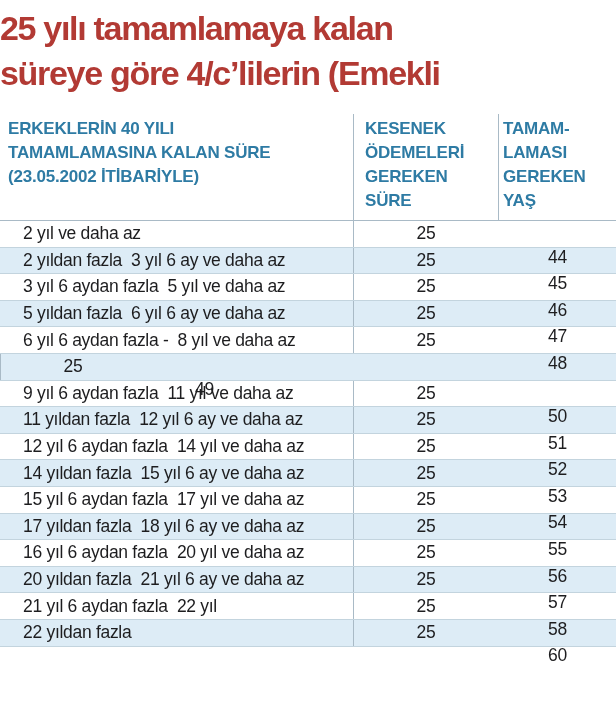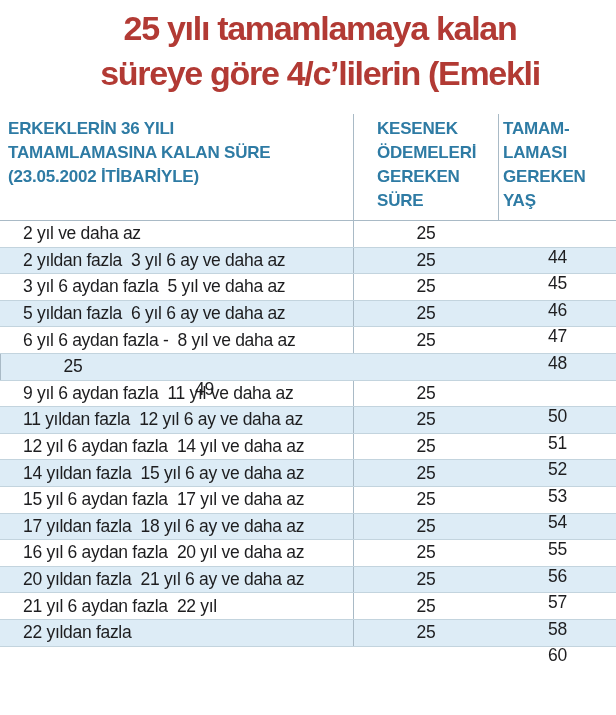--- a/index.html
+++ b/index.html
@@ -11,27 +11,25 @@
     --hline:#c3d4de;
   }
   html,body{margin:0;padding:0;background:#fff;}
   body{
     width:616px;height:715px;overflow:hidden;
     font-family:"Liberation Sans","DejaVu Sans",sans-serif;
     -webkit-font-smoothing:antialiased;
   }
   .title{
     padding-top:6px;
-    text-align:center;
     color:var(--accent-red);
     font-weight:bold;
     font-size:34px;
     letter-spacing:-1.3px;
     line-height:45px;
-    padding-left:24px;
   }
   .table{
     margin-top:18px;
     width:616px;
   }
   .thead{
     display:flex;
     align-items:stretch;
     border-bottom:1px solid var(--vline);
     box-sizing:border-box;
@@ -40,21 +38,21 @@
   .thead .hc{
     box-sizing:border-box;
     padding-top:3px;
     color:var(--header-blue);
     font-weight:bold;
     font-size:17px;
     line-height:24px;
     letter-spacing:-0.2px;
   }
   .hc1{width:353px;padding-left:8px;}
-  .hc2{width:145px;padding-left:23px;border-left:1px solid var(--vline);}
+  .hc2{width:145px;padding-left:11px;border-left:1px solid var(--vline);}
   .hc3{width:118px;padding-left:4px;border-left:1px solid var(--vline);}
   .trow{
     display:flex;
     align-items:center;
     box-sizing:border-box;
     height:26.6px;
     border-bottom:1px solid var(--hline);
     font-size:17.5px;
     letter-spacing:-0.3px;
     color:var(--row-text);
@@ -80,21 +78,21 @@
 <body>
 
 <div class="title">
   <div>25 yılı tamamlamaya kalan</div>
   <div>süreye göre 4/c’lilerin (Emekli</div>
 </div>
 
 <div class="table">
   <div class="thead">
     <div class="hc hc1">
-      <div>ERKEKLERİN 36 YILI</div>
+      <div>ERKEKLERİN 40 YILI</div>
       <div>TAMAMLAMASINA KALAN SÜRE</div>
       <div>(23.05.2002 İTİBARİYLE)</div>
     </div>
     <div class="hc hc2">
       <div>KESENEK</div>
       <div>ÖDEMELERİ</div>
       <div>GEREKEN</div>
       <div>SÜRE</div>
     </div>
     <div class="hc hc3">

